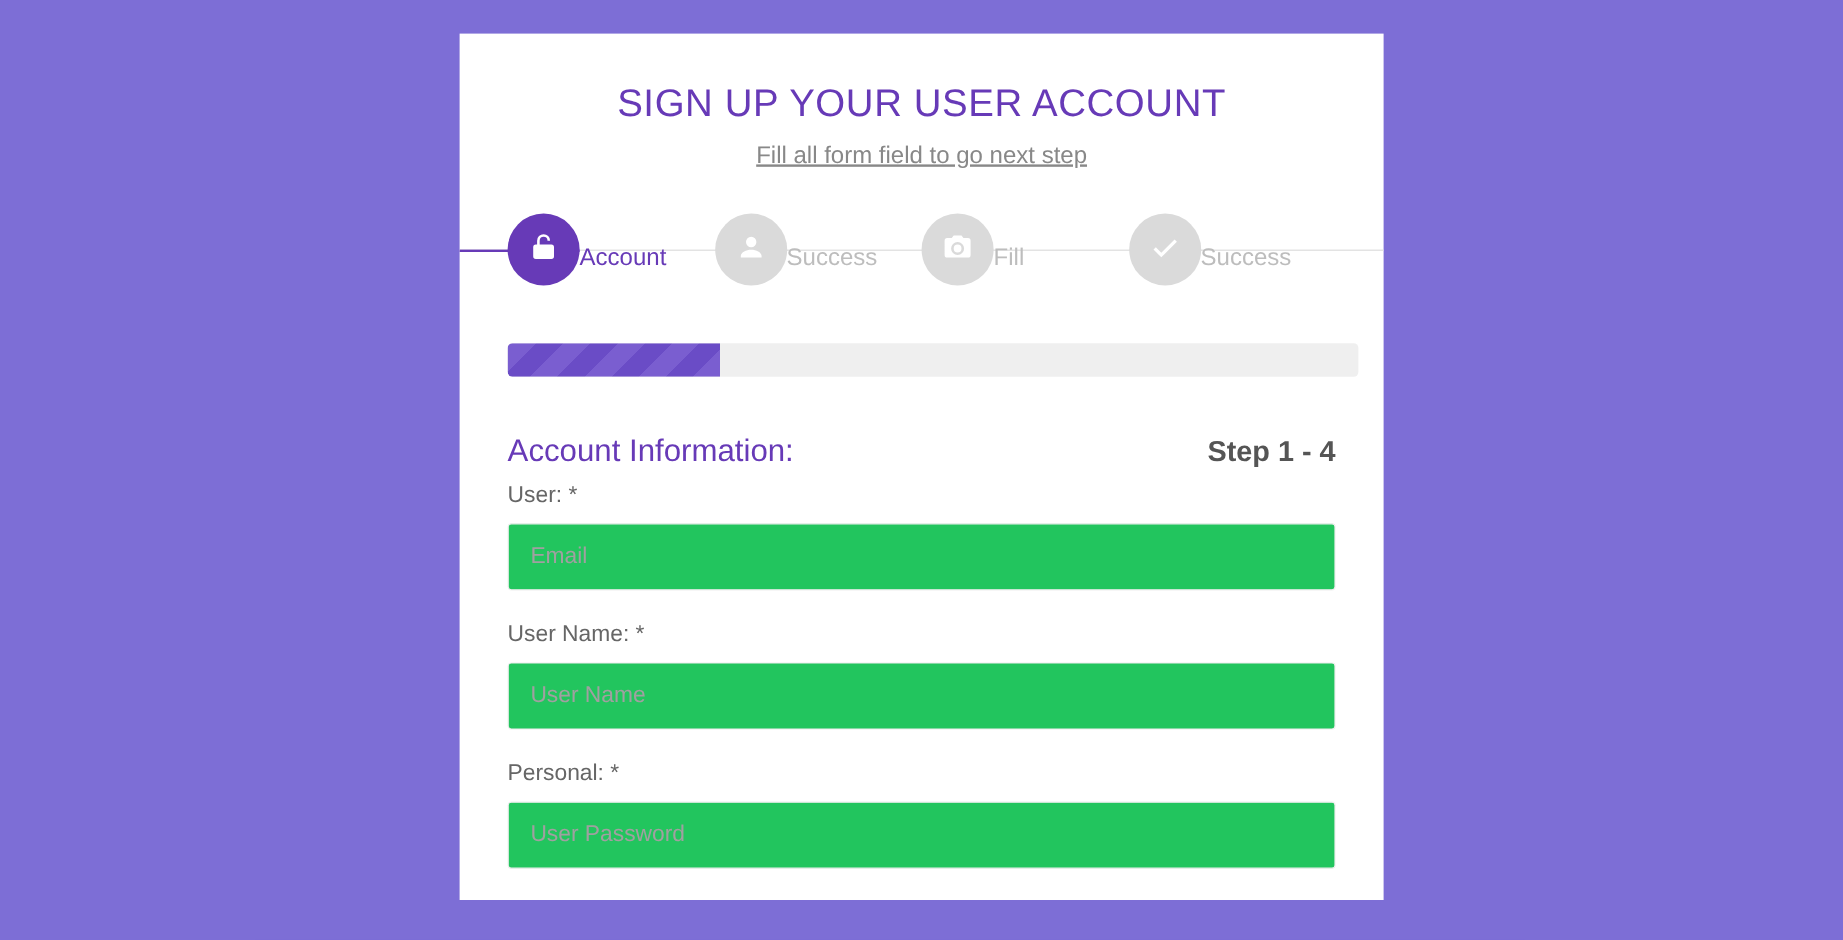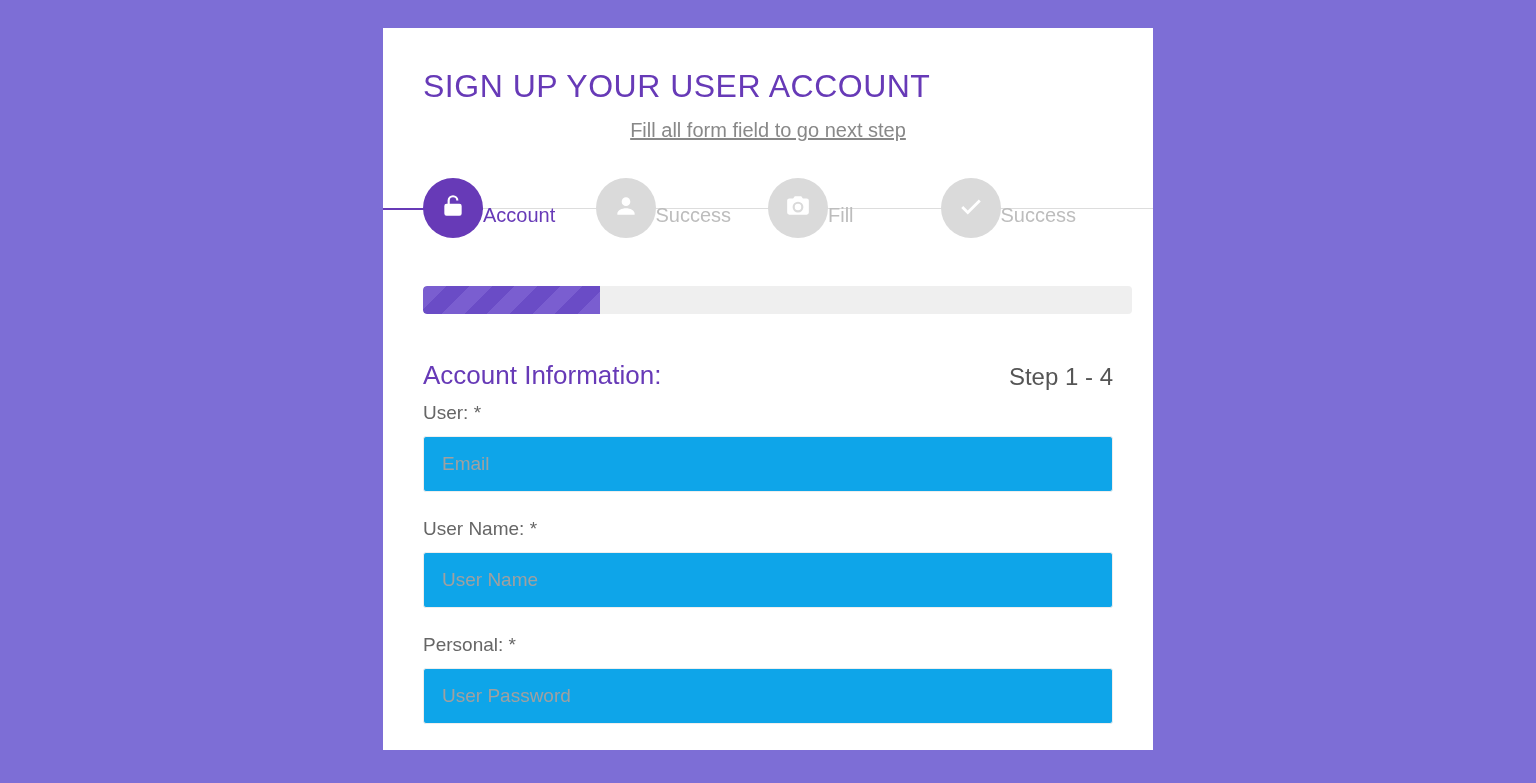--- a/index.html
+++ b/index.html
@@ -16,20 +16,21 @@
     overflow: hidden;
   }
   .card {
     background: #fff;
     width: 770px;
     margin-top: 28px;
     padding: 40px 40px 0 40px;
     position: relative;
   }
   .title {
+    text-align: center;
     font-size: 32px;
     font-weight: 400;
     color: #673ab7;
     letter-spacing: 0.5px;
     margin-bottom: 14px;
   }
   .subtitle {
     text-align: center;
     font-size: 20px;
     color: #888;
@@ -125,36 +126,36 @@
     margin-bottom: 11px;
   }
   .section-title {
     font-size: 26px;
     color: #673ab7;
     font-weight: 400;
   }
   .step-count {
     font-size: 24px;
     color: #555;
-    font-weight: 400;
+    font-weight: 700;
   }
 
   
   .field { margin-bottom: 26px; }
   .field-label {
     font-size: 19px;
     color: #666;
     font-weight: 400;
     margin-bottom: 12px;
     display: block;
   }
   .field-input {
     width: 100%;
     height: 56px;
-    background: #0ea5e9;
+    background: #22c55e;
     border: 1px solid #eee;
     border-radius: 3px;
     padding: 0 18px;
     font-size: 19px;
     color: #444;
     font-family: inherit;
   }
   .field-input::placeholder { color: #a0a0a0; }
 
   

